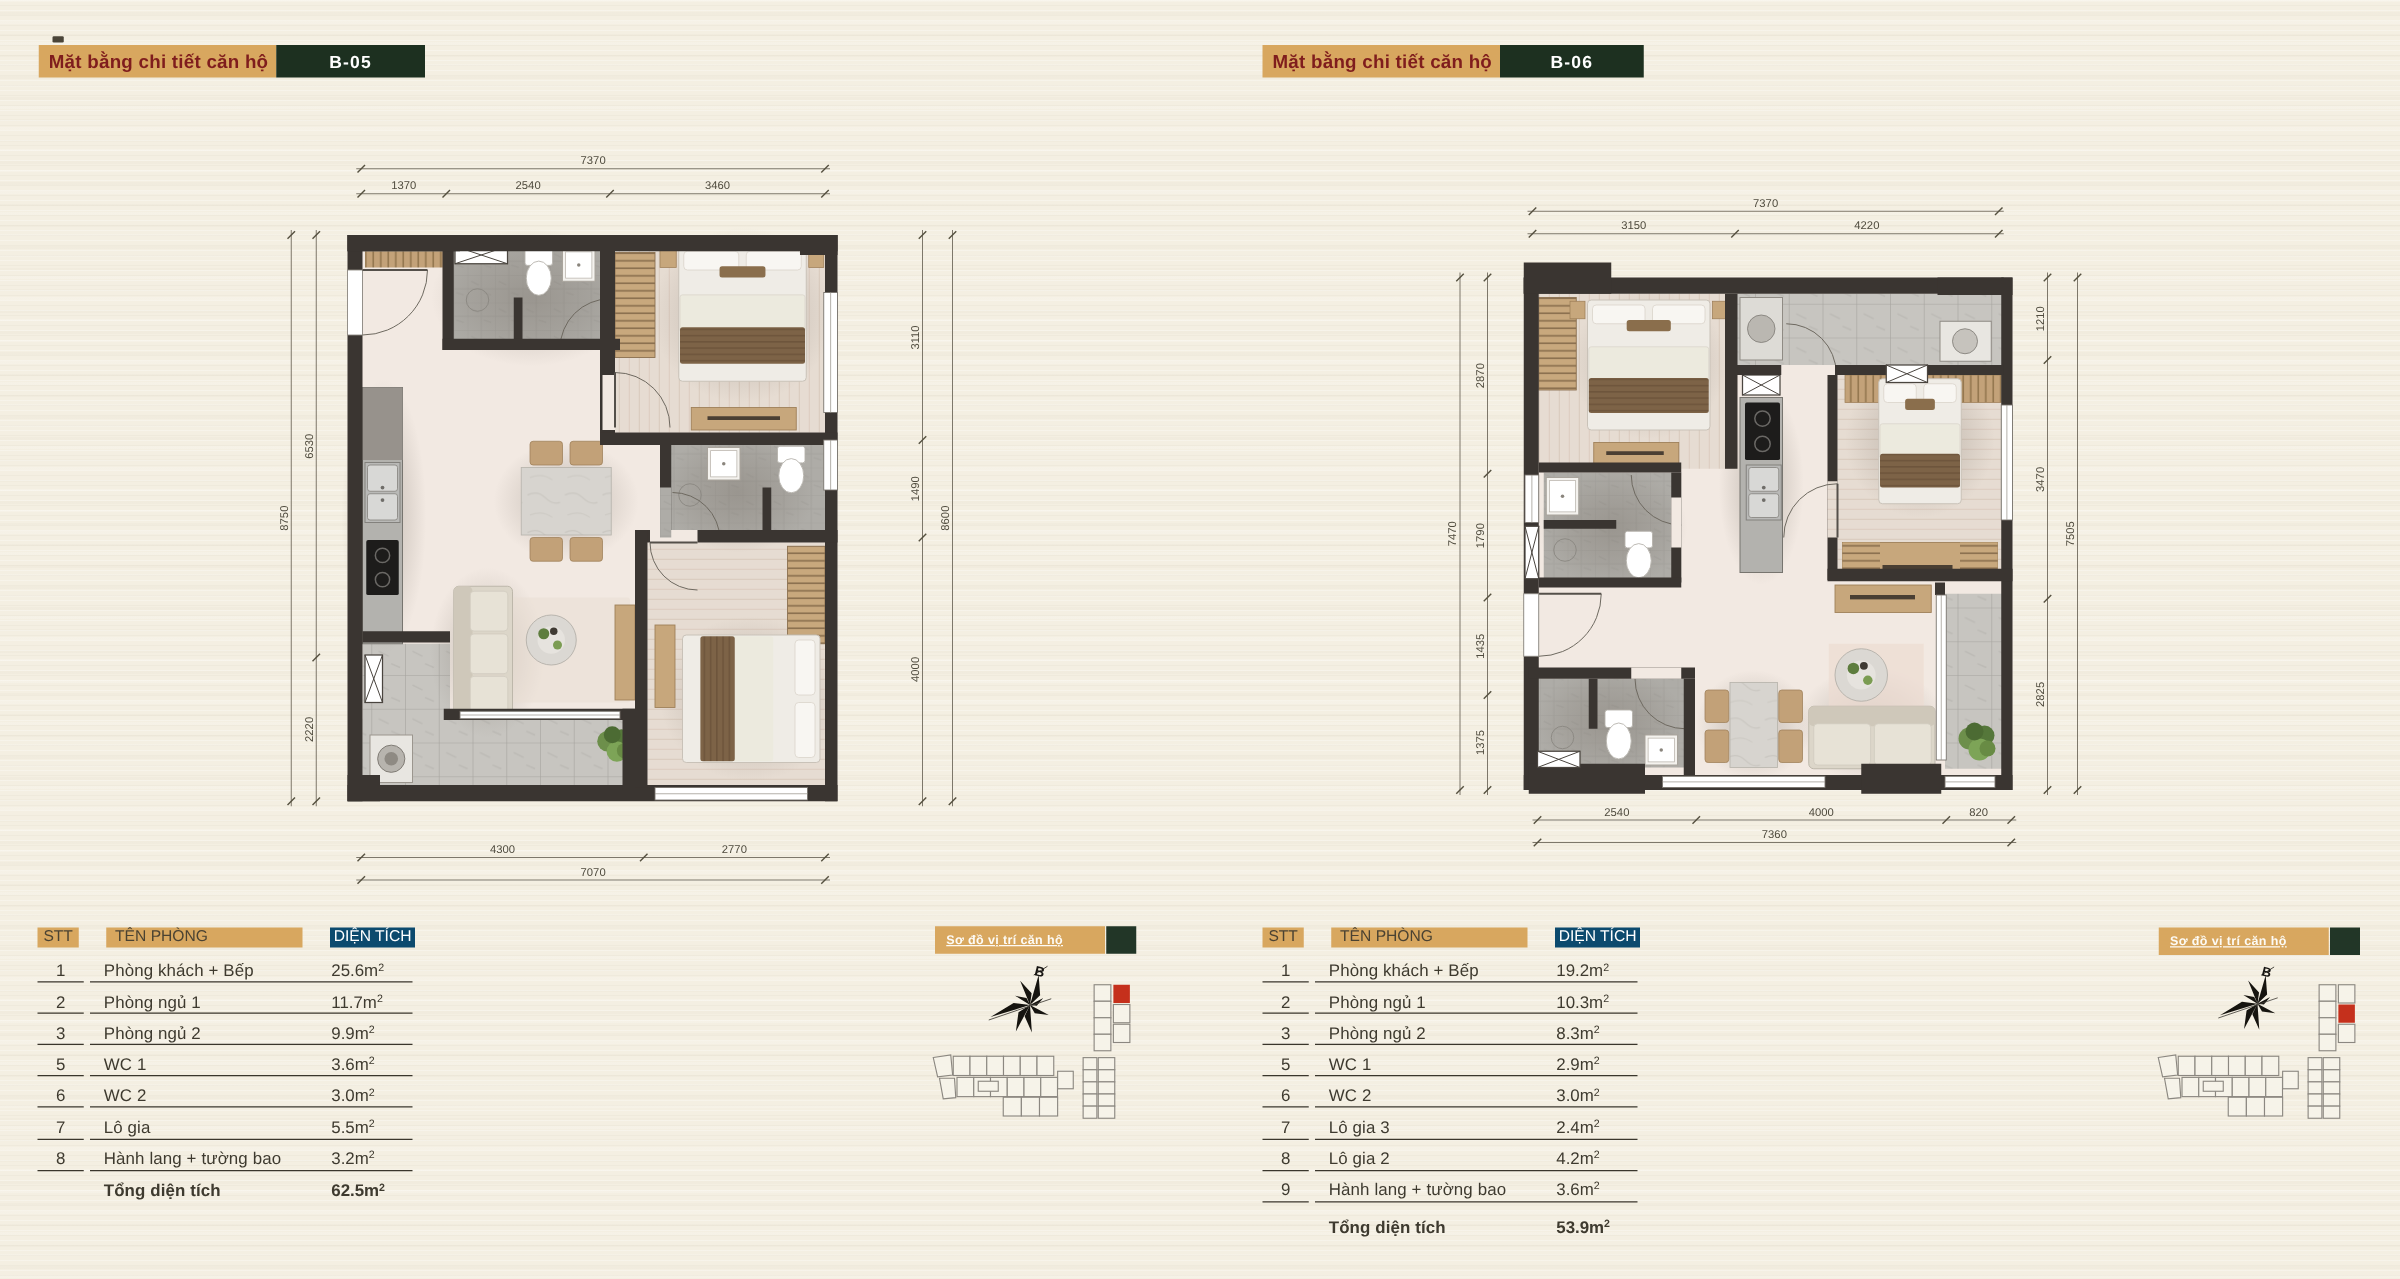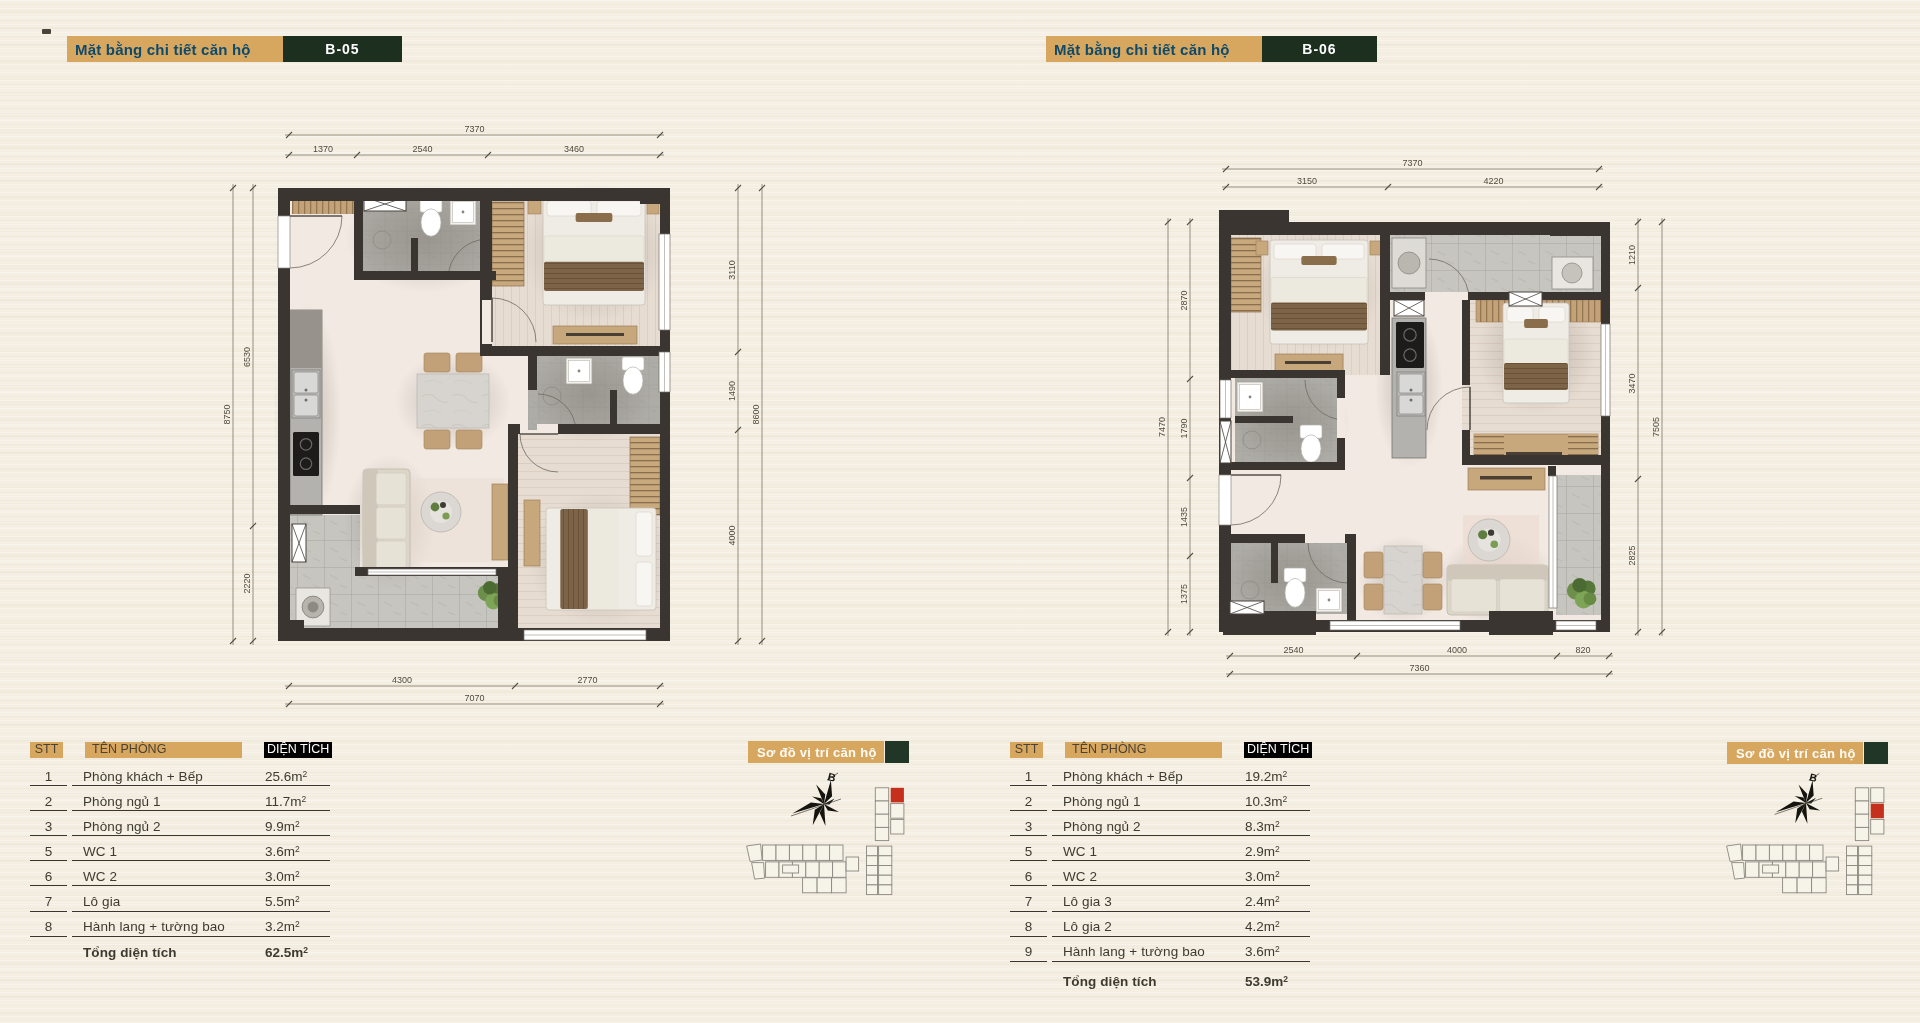--- a/index.html
+++ b/index.html
@@ -5,40 +5,40 @@
 html,body { width:1920px; height:1023px; overflow:hidden; }
 body {
   font-family: "Liberation Sans", sans-serif;
   background-color:#f4efe2;
   background-image:
     repeating-linear-gradient(180deg, rgba(255,255,255,0.30) 0 1px, rgba(0,0,0,0) 1px 4px, rgba(199,191,170,0.11) 4px 5px, rgba(0,0,0,0) 5px 8px),
     repeating-linear-gradient(180deg, rgba(255,255,255,0.16) 0 2px, rgba(0,0,0,0) 2px 10px, rgba(205,196,176,0.08) 10px 12px, rgba(0,0,0,0) 12px 17px);
   position:relative;
 }
 .badge { position:absolute; display:flex; height:26px; }
-.badge .t { background:#d8a75f; color:#0c4a6e; font-size:15px; font-weight:700; width:216px;
-  display:flex; align-items:center; padding:0 0 0 8px; letter-spacing:0.2px; overflow:hidden; white-space:nowrap;margin-left:36px; }
+.badge .t { background:#d8a75f; color:#7f1d1d; font-size:15px; font-weight:700; width:190px;
+  display:flex; align-items:center; padding:0 0 0 8px; letter-spacing:0.2px; overflow:hidden; white-space:nowrap; }
 .badge .g { background:#1d3020; color:#fff; font-size:14px; font-weight:700;
   display:flex; align-items:center; justify-content:center; letter-spacing:1px; }
 svg.plan { position:absolute; left:0; top:0; }
 .tbl { position:absolute; width:302px; color:#3e3a2f; }
 .thead { display:flex; height:15.5px; font-size:12.5px; font-weight:400; }
 .h1 { background:#d8a75f; width:37px; text-align:center; color:#4a4232; line-height:15.5px; }
 .h2 { background:#d8a75f; width:175px; margin-left:22px; color:#4a4232; line-height:15.5px; padding-left:7px; }
-.h3 { background:#000000; width:76px; margin-left:22px; color:#fff; text-align:center; line-height:15.5px; }
+.h3 { background:#0c4a6e; width:76px; margin-left:22px; color:#fff; text-align:center; line-height:15.5px; }
 .trow { position:absolute; width:302px; height:25px; font-size:13.5px; font-weight:500; line-height:25px; }
 .rn { position:absolute; left:0; width:37px; text-align:center; }
 .rm { position:absolute; left:53px; letter-spacing:0.1px; white-space:nowrap; }
 .ra { position:absolute; left:235px; }
 .ra sup { font-size:8.5px; line-height:0; vertical-align:4.5px; }
 .u1 { position:absolute; left:0; width:37px; bottom:2.5px; border-bottom:1.5px solid #3a362c; }
 .u2 { position:absolute; left:42px; width:258px; bottom:2.5px; border-bottom:1.5px solid #3a362c; }
 .slabel { position:absolute; display:flex; height:22px; }
-.slabel .t { background:#d8a75f; color:#fdfbf5; font-size:13px; font-weight:700; width:136px;
-  display:flex; align-items:center; padding:0 0 0 9px; letter-spacing:0.3px; overflow:hidden; white-space:nowrap; }
+.slabel .t { background:#d8a75f; color:#fdfbf5; font-size:10px; font-weight:700; width:136px;
+  display:flex; align-items:center; padding:0 0 0 9px; letter-spacing:0.3px; overflow:hidden; white-space:nowrap;text-decoration:underline; }
 .slabel .g { background:#223627; width:24px; margin-left:1px; }
 </style></head>
 <body>
 <svg class="plan" width="1920" height="1023" viewBox="0 0 1920 1023" shape-rendering="auto">
 
 <defs>
 <radialGradient id="sh">
  <stop offset="0%" stop-color="#6b6258" stop-opacity="0.30"></stop>
  <stop offset="60%" stop-color="#6b6258" stop-opacity="0.14"></stop>
  <stop offset="100%" stop-color="#6b6258" stop-opacity="0"></stop>

